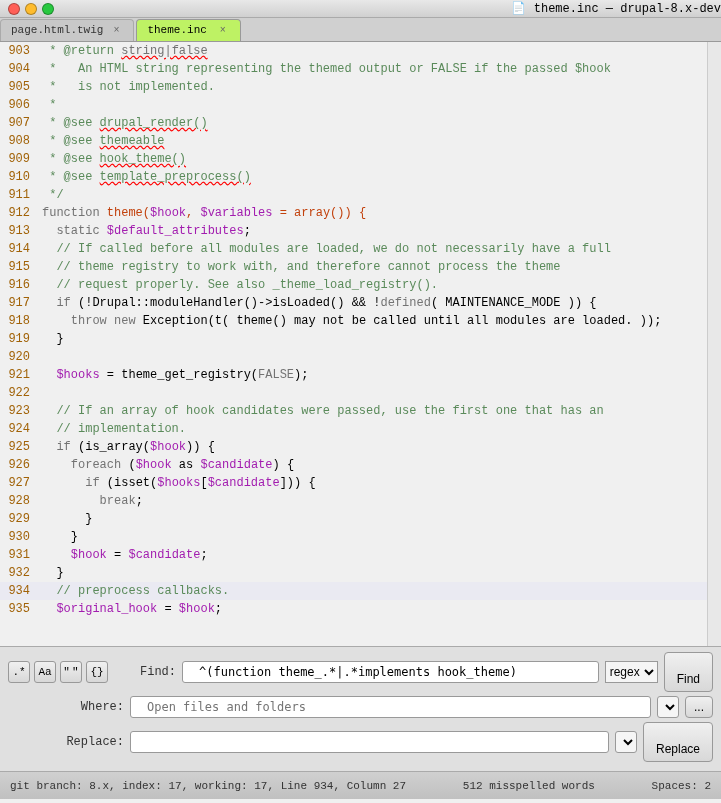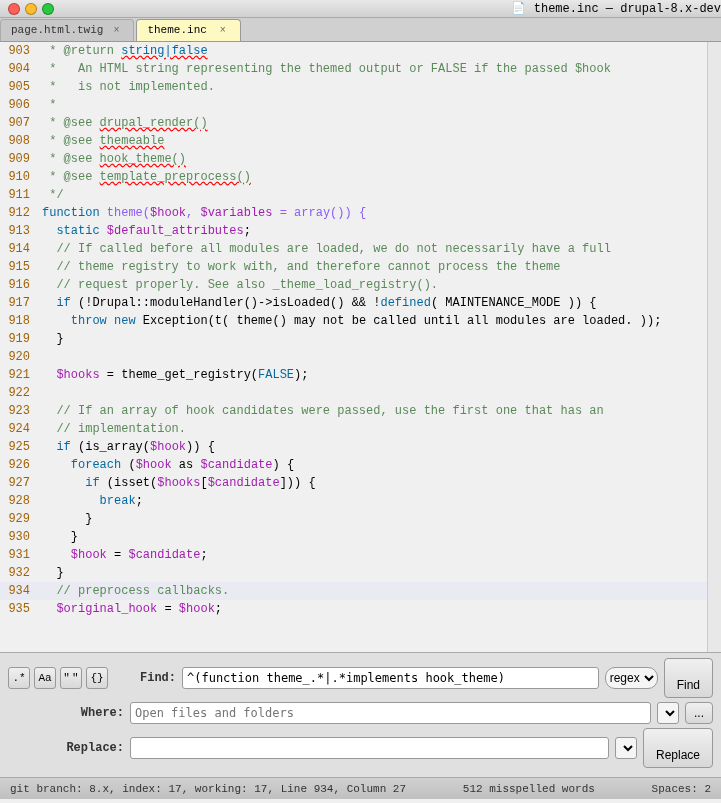--- a/index.html
+++ b/index.html
@@ -56,21 +56,21 @@
       border: 1px solid #aaa;
       border-bottom: none;
       border-radius: 4px 4px 0 0;
       font-size: 11px;
       color: #333;
       cursor: pointer;
       margin-right: 2px;
       gap: 6px;
     }
     .tab.active {
-      background: #fef9c3;
+      background: #bef264;
       border-color: #999;
       color: #000;
       gap: 9px;
     }
     .tab-close {
       font-size: 10px;
       color: #666;
       cursor: pointer;
       width: 14px;
       height: 14px;
@@ -96,51 +96,50 @@
     }
 
     .lc {
       flex: 1;
       white-space: pre;
       overflow: visible;
     }
 
     
     .c-comment { color: #5a8a5a; }
-    .c-red { color: #0369a1; text-align: center; }
+    .c-red { color: #737373; text-align: center; }
     .c-blue { color: #a21caf; }
-    .c-normal { color: #8b5cf6; }
+    .c-normal { color: #c2410c; }
 
     
     .find-bar {
       background: #e0e0e0;
       border-top: 1px solid #aaa;
       padding: 5px 8px;
     }
     .find-row {
       display: flex;
       align-items: center;
       margin-bottom: 4px;
       gap: 6px;
     }
     .find-label {
       font-size: 12px;
       color: #333;
       min-width: 58px;
       text-align: right;
-      font-weight: bold;
     }
     .find-input-wrap {
       flex: 1;
       display: flex;
       align-items: center;
       background: white;
       border: 1px solid #999;
       border-radius: 3px;
-      padding: 2px 4px;
+      padding: 2px 16px;
       height: 22px;
     }
     .find-input {
       border: none;
       outline: none;
       font-family: 'Menlo', monospace;
       font-size: 12px;
       flex: 1;
       background: transparent;
     }
@@ -178,21 +177,21 @@
       align-items: center;
       justify-content: center;
       font-size: 11px;
       cursor: pointer;
     }
 
     
     .status-bar {
       background: linear-gradient(to bottom, #d0d0d0, #c0c0c0);
       border-top: 1px solid #aaa;
-      height: 22px;
+      height: 28px;
       display: flex;
       align-items: center;
       padding: 0 10px;
       font-size: 11px;
       color: #333;
       justify-content: space-between;
     }
 
     .scrollbar-right {
       width: 14px;
@@ -391,21 +390,21 @@
       <div class="find-options">
         <div class="opt-btn">.*</div>
         <div class="opt-btn">Aa</div>
         <div class="opt-btn">" "</div>
         <div class="opt-btn">{}</div>
       </div>
       <label class="find-label">Find:</label>
       <div class="find-input-wrap">
         <input class="find-input" type="text" value="^(function theme_.*|.*implements hook_theme)" style="">
       </div>
-      <select style="height:22px;font-size:12px;border:1px solid #999;border-radius:10px;background:#f5f5f5;">
+      <select style="height:22px;font-size:12px;border:1px solid #999;border-radius:0;background:#f5f5f5;">
         <option>regex</option>
         <option>text</option>
       </select>
       <button class="find-btn">Find</button>
     </div>
     <div class="find-row">
       <div style="min-width:52px;"></div>
       <label class="find-label">Where:</label>
       <div class="find-input-wrap">
         <input class="find-input" type="text" placeholder="Open files and folders" style="color: #4c1d95;">

